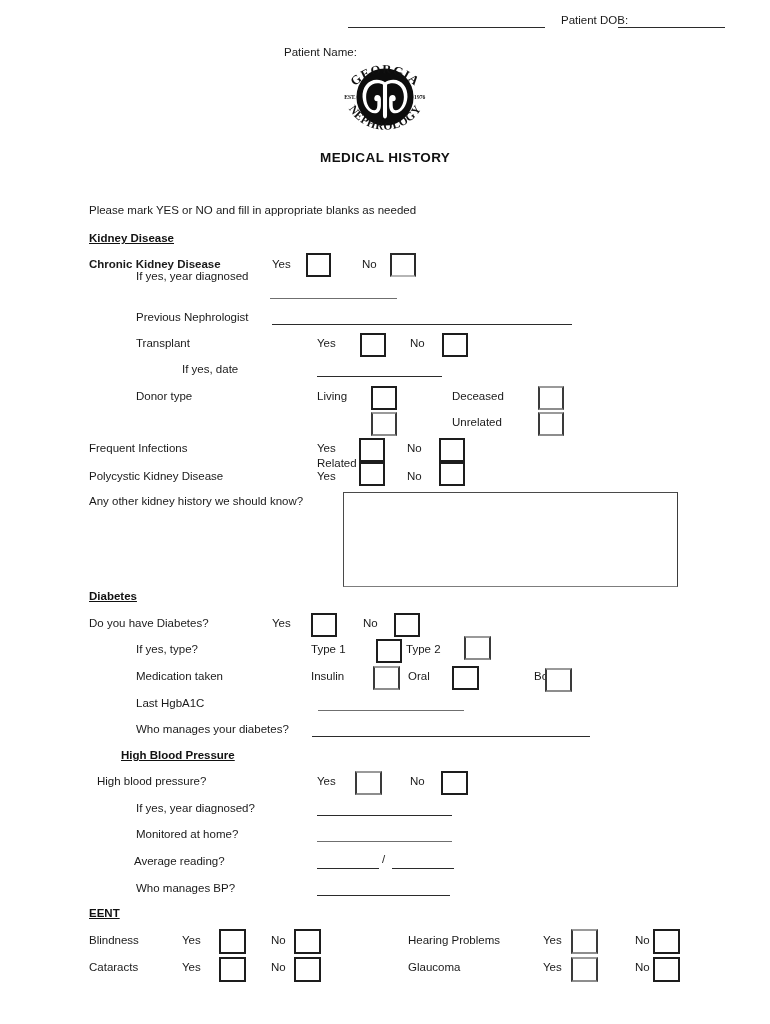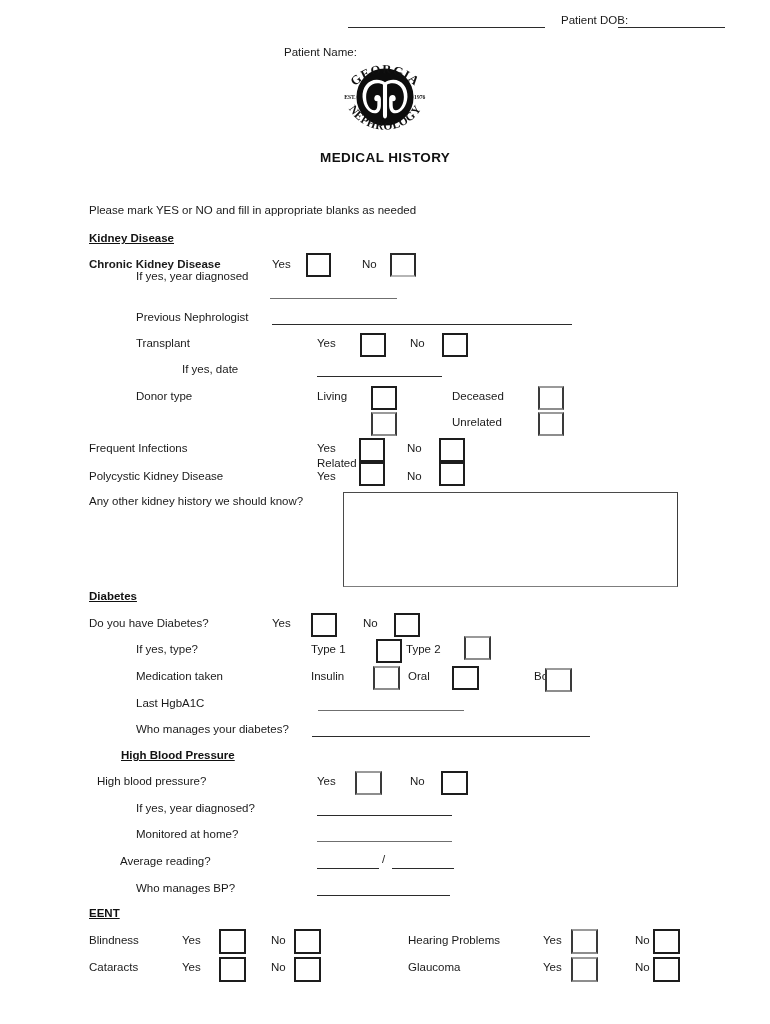--- a/index.html
+++ b/index.html
@@ -234,21 +234,21 @@
   <div class="abs cbox soft" style="left:355px; top:771px; width:27px; height:24px;"></div>
   <div class="abs txt" style="left:410px; top:775px;">No</div>
   <div class="abs cbox" style="left:441px; top:771px; width:27px; height:24px;"></div>
 
   <div class="abs txt" style="left:136px; top:802px;">If yes, year diagnosed?</div>
   <div class="abs rule dark" style="left:317px; top:815px; width:135px;"></div>
 
   <div class="abs txt" style="left:136px; top:828px;text-align:right;">Monitored at home?</div>
   <div class="abs rule light" style="left:317px; top:841px; width:135px;"></div>
 
-  <div class="abs txt" style="left:120px; top:855px;">Average reading?</div>
+  <div class="abs txt" style="left:134px; top:855px;">Average reading?</div>
   <div class="abs rule dark" style="left:317px; top:868px; width:62px;"></div>
   <div class="abs txt" style="left:382px; top:853px;">/</div>
   <div class="abs rule dark" style="left:392px; top:868px; width:62px;"></div>
 
   <div class="abs txt" style="left:136px; top:882px;">Who manages BP?</div>
   <div class="abs rule dark" style="left:317px; top:895px; width:133px;"></div>
 
   <div class="abs txt-hdr" style="left:89px; top:907px;">EENT</div>
 
   <div class="abs txt" style="left:89px; top:934px;">Blindness</div>

